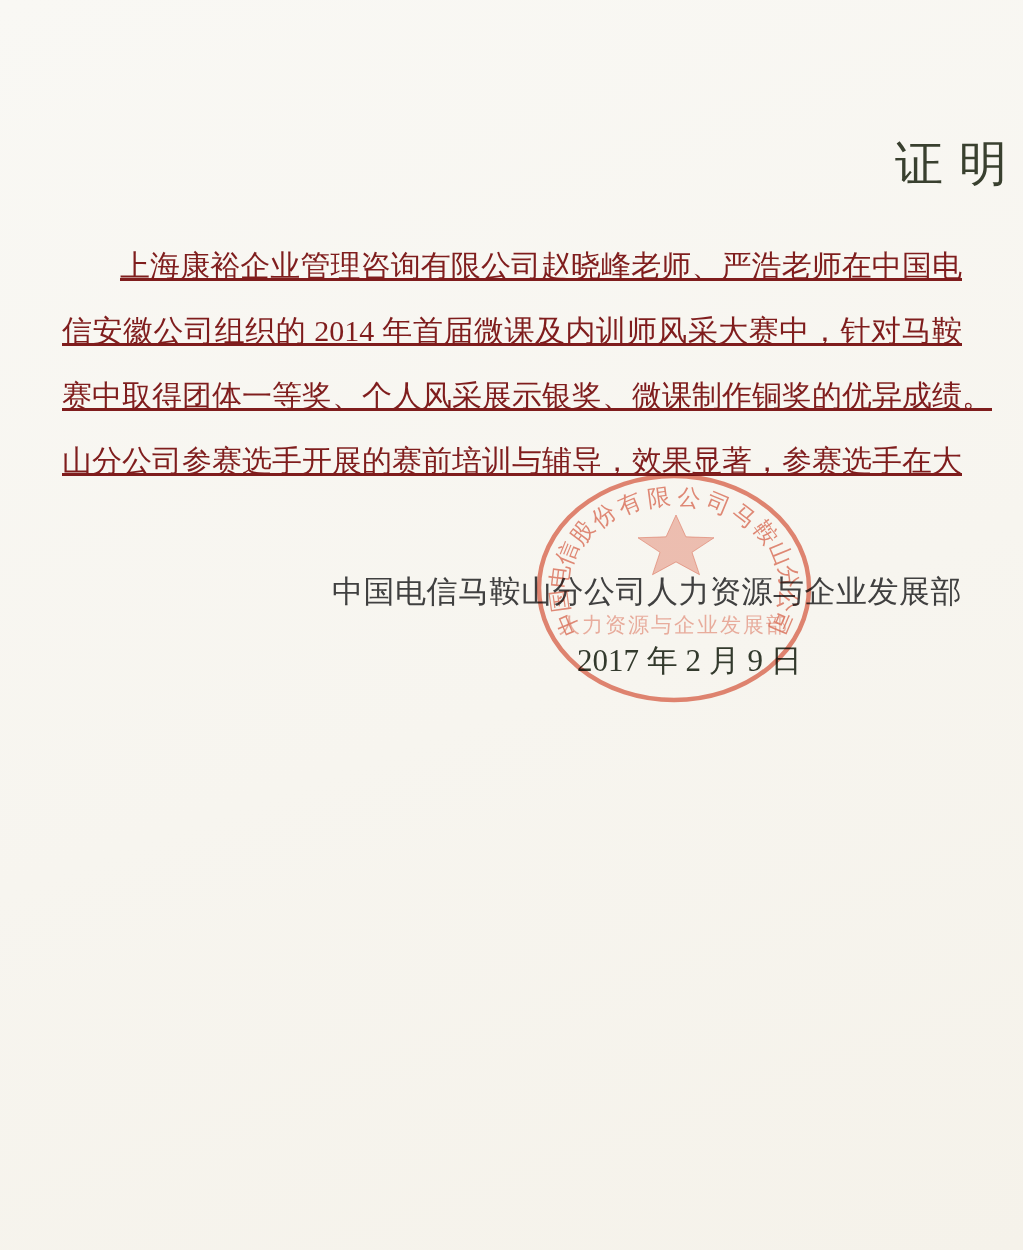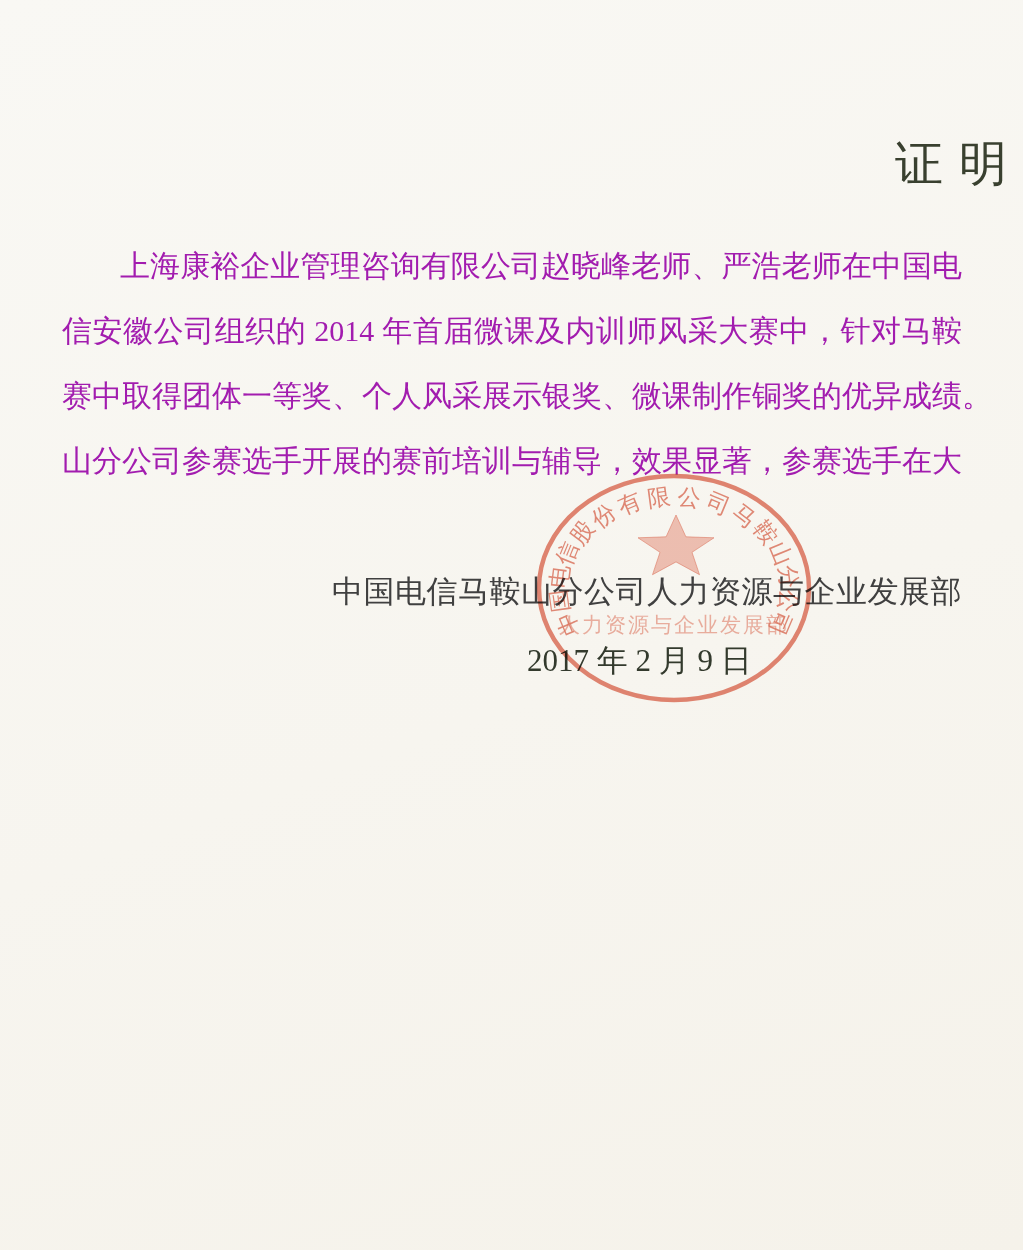--- a/index.html
+++ b/index.html
@@ -37,39 +37,40 @@
     top: 233px;
     left: 62px;
     width: 900px;
   }
   .body-line {
     font-size: 30px;
     line-height: 65px;
     white-space: nowrap;
     text-align: justify;
     text-align-last: justify;
-    color: #a21caf;
+    color: #7f1d1d;
+    text-decoration: underline;
   }
   .body-line.indent {
     text-indent: 58px;
   }
   .signature-line {
     position: absolute;
     top: 572px;
     right: 61px;
     font-size: 31px;
     line-height: 40px;
     letter-spacing: 0.5px;
     color: #404040;
     white-space: nowrap;
   }
   .date-line {
     position: absolute;
     top: 641px;
-    left: 527px;
+    left: 577px;
     font-size: 31px;
     line-height: 40px;
     color: #333a2d;
     white-space: nowrap;
   }
   .seal {
     position: absolute;
     left: 533px;
     top: 466px;
     width: 284px;

